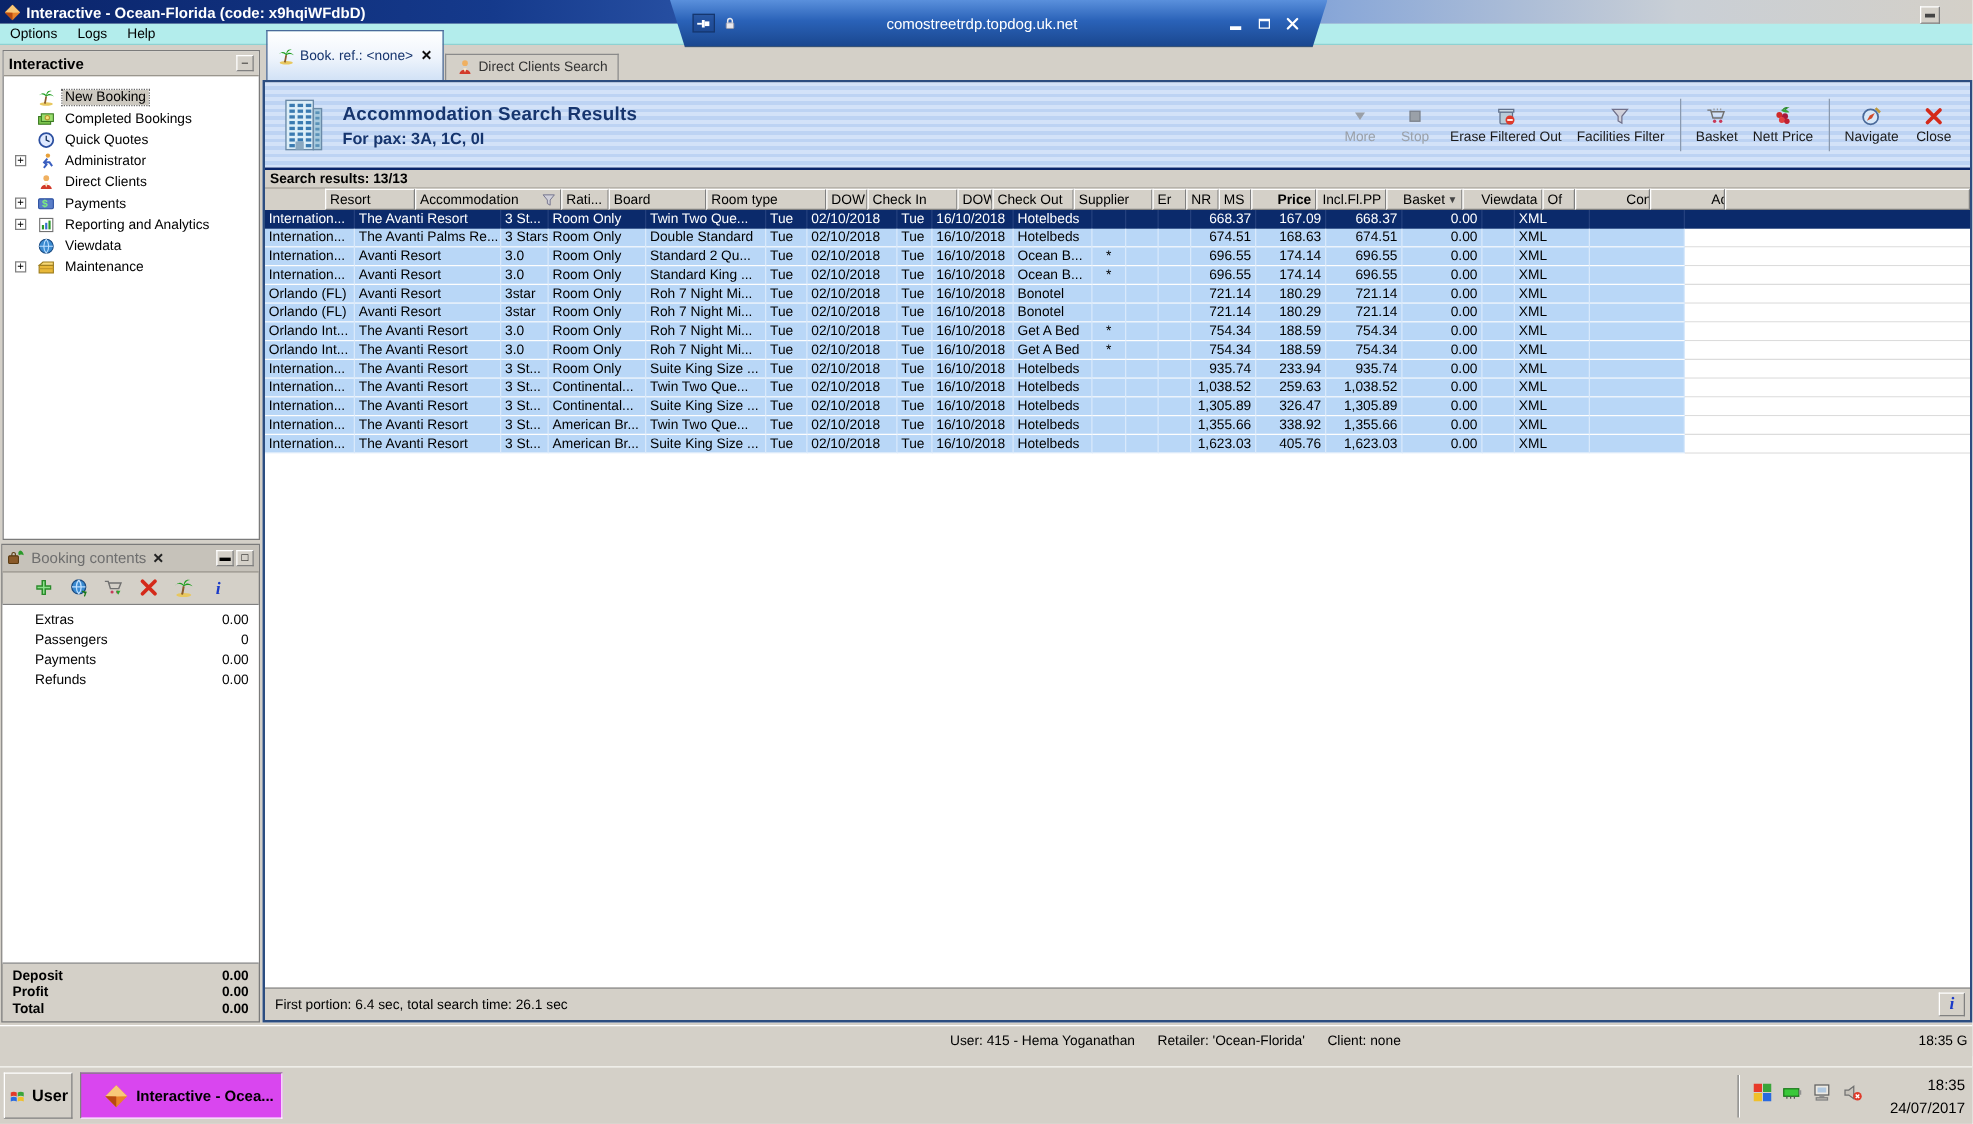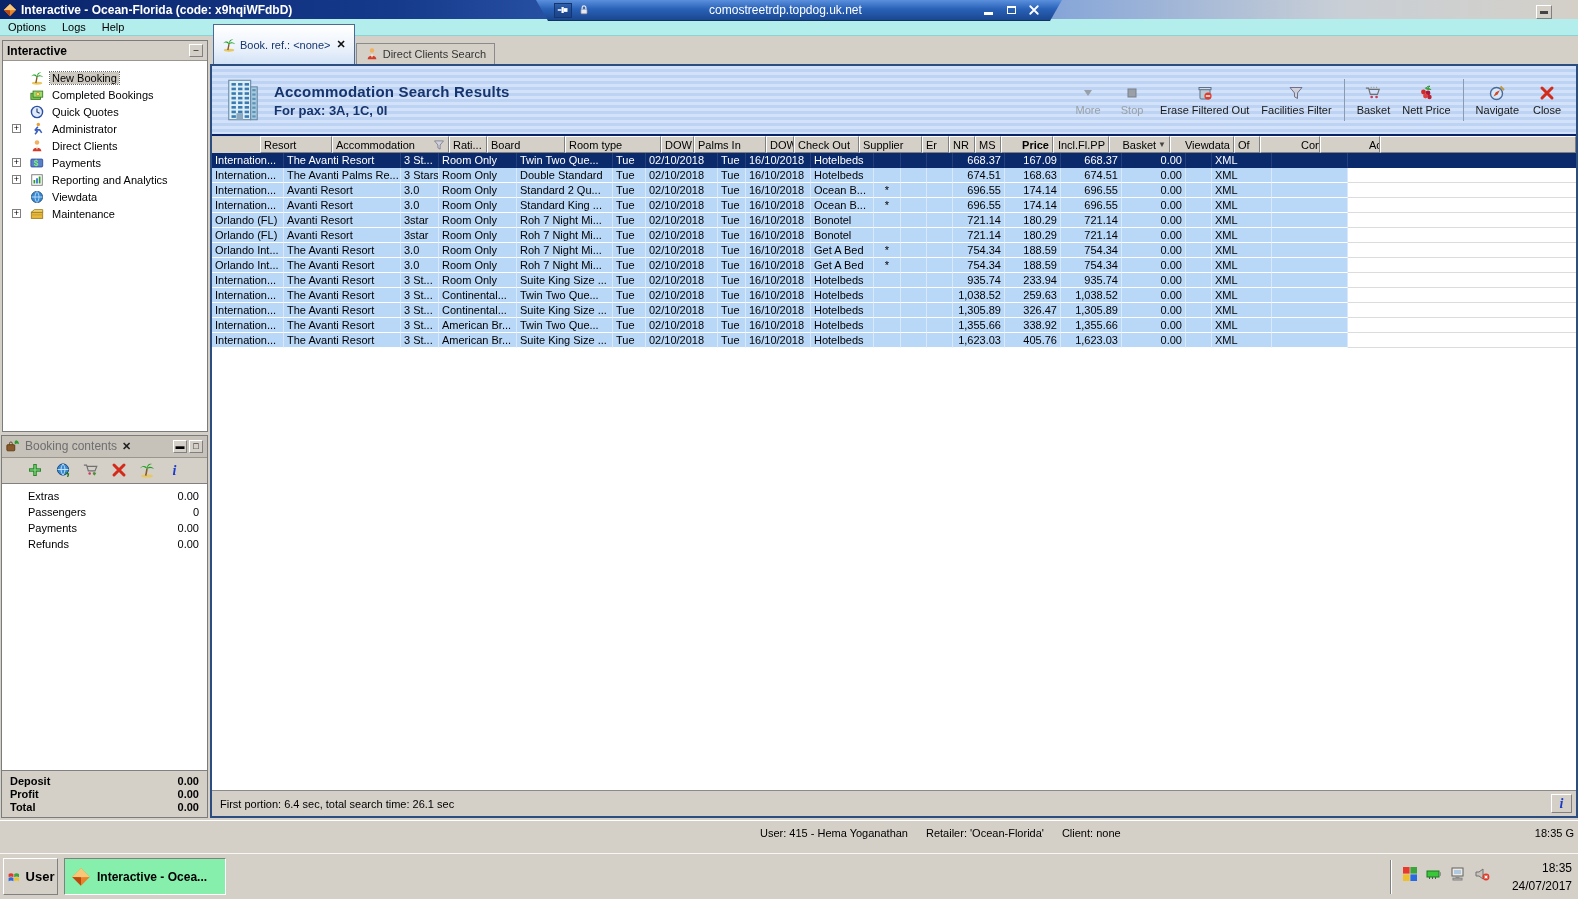--- a/index.html
+++ b/index.html
@@ -9,21 +9,21 @@
   .ic svg{width:100%;height:100%;}
   .s12{width:12px;height:12px;} .s14{width:14px;height:14px;} .s16{width:16px;height:16px;} .s20{width:20px;height:20px;}
   .raised{border:1px solid;border-color:#ffffff #808080 #808080 #ffffff;background:#d4d0c8;}
 
   
   #titlebar{position:absolute;left:0;top:0;width:1578px;height:19px;display:flex;align-items:center;gap:4px;padding-left:3px;
     background:linear-gradient(90deg,#0a246a 0%,#153a8c 25%,#3f6cc0 48%,#8aa8d8 68%,#c9cfd6 85%,#d4d0c8 100%);}
   #titlebar .t{color:#fff;font-weight:bold;font-size:12px;white-space:nowrap;}
 
   
-  #rdpbar{position:absolute;left:536px;top:0;width:526px;height:21px;z-index:30;display:flex;align-items:center;gap:3px;padding:0 18px;
+  #rdpbar{position:absolute;left:536px;top:0;width:526px;height:38px;z-index:30;display:flex;align-items:center;gap:3px;padding:0 18px;
     background:linear-gradient(180deg,#5a90dc 0%,#2a62b8 45%,#1a478f 100%);border-bottom:1px solid #123463;
     clip-path:polygon(0 0,100% 0,calc(100% - 12px) 100%,12px 100%);color:#fff;}
   .rdpbtn{width:18px;height:15px;display:flex;align-items:center;justify-content:center;}
   .rdpbtn.box{border:1px solid #15366e;background:rgba(20,50,110,.35);}
   #rdphost{flex:1;text-align:center;font-size:12px;white-space:nowrap;}
   .rdpctl{width:20px;height:15px;display:flex;align-items:center;justify-content:center;color:#fff;font-size:12px;font-weight:bold;}
   .minbar{width:9px;height:3px;background:#fff;margin-top:7px;}
   .restoreglyph{width:9px;height:8px;border:1px solid #fff;border-top-width:2px;position:relative;}
 
   
@@ -106,21 +106,21 @@
   
   #statusbar{position:absolute;left:0;top:820px;width:1578px;height:25px;background:#d4d0c8;border-top:1px solid #fff;font-size:11px;}
   #sgroup{position:absolute;left:760px;top:6px;display:flex;gap:18px;white-space:nowrap;}
   #sright{position:absolute;right:4px;top:6px;white-space:nowrap;}
 
   
   #taskbar{position:absolute;left:0;top:853px;width:1578px;height:46px;background:#d4d0c8;border-top:1px solid #f8f7f4;}
   #startbtn{position:absolute;left:3px;top:4px;width:55px;height:37px;display:flex;align-items:center;justify-content:center;gap:3px;
     font-size:13px;font-weight:bold;}
   #taskitem{position:absolute;left:64px;top:4px;width:162px;height:37px;display:flex;align-items:center;gap:6px;padding:0 6px;
-    border:1px solid;border-color:#808080 #ffffff #ffffff #808080;background:#86efac;font-size:12px;font-weight:bold;white-space:nowrap;overflow:hidden;}
+    border:1px solid;border-color:#808080 #ffffff #ffffff #808080;background:#d946ef;font-size:12px;font-weight:bold;white-space:nowrap;overflow:hidden;justify-content:flex-end;}
   #traysep{position:absolute;right:186px;top:6px;width:2px;height:34px;border-left:1px solid #808080;border-right:1px solid #fff;}
   #tray{position:absolute;right:88px;top:12px;display:flex;gap:8px;align-items:center;}
   #trayclock{position:absolute;right:6px;top:5px;text-align:right;font-size:12px;line-height:18px;white-space:nowrap;}
 </style>
 </head>
 <body>
 
 <div id="titlebar">
   <span class="ic s14"><svg viewBox="0 0 16 16">
         <path d="M8 1 L15 8 L8 15 L1 8 Z" fill="#e8832a"></path>
@@ -448,20 +448,21 @@
           <span>Navigate</span>
         </div>
         <div class="tbtn">
           <span class="ic s16"><svg viewBox="0 0 16 16">
               <path d="M3 3 L13 13 M13 3 L3 13" stroke="#d42a1a" stroke-width="3" stroke-linecap="round"></path>
             </svg></span>
           <span>Close</span>
         </div>
       </span>
   </div>
+  <div class="results">Search results: 13/13</div>
   <div class="thead" id="thead">
       <div class="th" style="width: 72px; margin-left: 48px;">
         <span>Resort</span>
         <span class="flex"></span>
       </div>
       <div class="th" style="width: 117px;">
         <span>Accommodation</span>
         <span class="flex"></span>
         <span class="ic s12"><svg viewBox="0 0 16 16">
             <path d="M2 2.5 H14 L9.5 8 V13.5 L6.5 11.8 V8 Z" fill="#d0d0da" stroke="#70708a"></path>
@@ -477,21 +478,21 @@
       </div>
       <div class="th" style="width: 96px;">
         <span>Room type</span>
         <span class="flex"></span>
       </div>
       <div class="th" style="width: 33px;">
         <span>DOW</span>
         <span class="flex"></span>
       </div>
       <div class="th" style="width: 72px;">
-        <span>Palms In</span>
+        <span>Check In</span>
         <span class="flex"></span>
       </div>
       <div class="th" style="width: 28px;">
         <span>DOW</span>
         <span class="flex"></span>
       </div>
       <div class="th" style="width: 65px;">
         <span>Check Out</span>
         <span class="flex"></span>
       </div>

